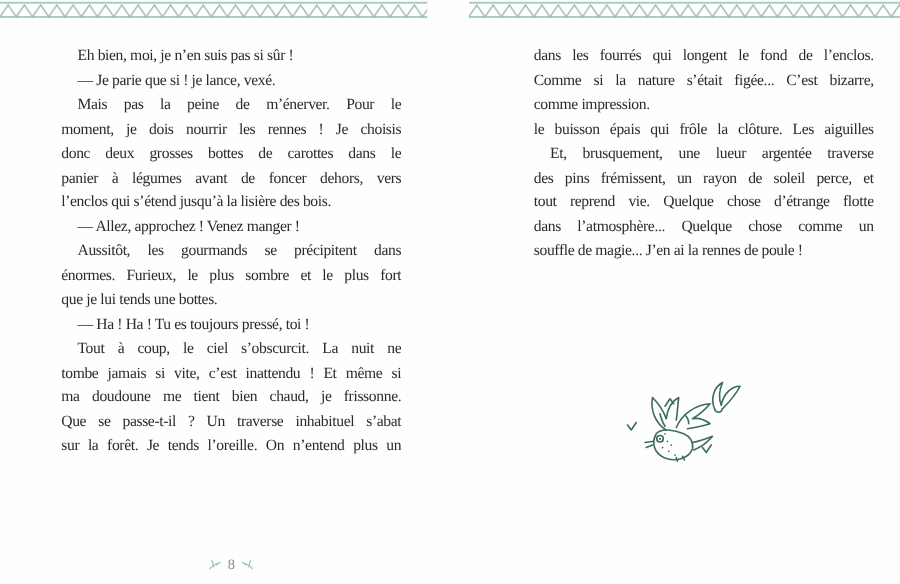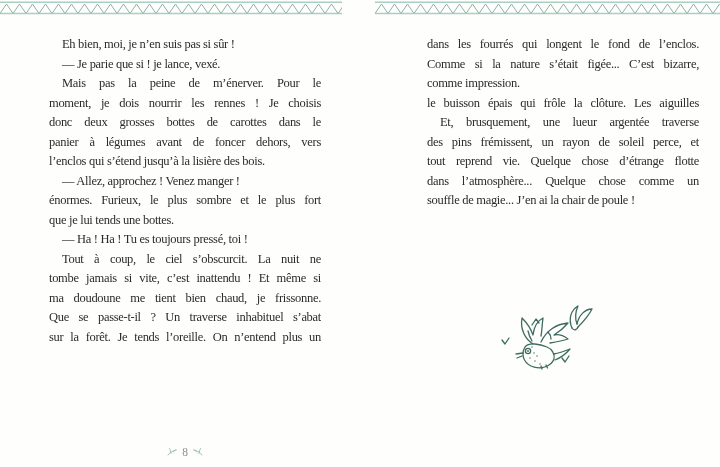--- a/index.html
+++ b/index.html
@@ -59,20 +59,21 @@
 
     <div class="text-col">
         <div class="line in">Eh bien, moi, je n’en suis pas si sûr !</div>
         <div class="line in">— Je parie que si ! je lance, vexé.</div>
         <div class="line j in">Mais pas la peine de m’énerver. Pour le</div>
         <div class="line j">moment, je dois nourrir les rennes ! Je choisis</div>
         <div class="line j">donc deux grosses bottes de carottes dans le</div>
         <div class="line j">panier à légumes avant de foncer dehors, vers</div>
         <div class="line">l’enclos qui s’étend jusqu’à la lisière des bois.</div>
         <div class="line in">— Allez, approchez ! Venez manger !</div>
+        <div class="line j in">Aussitôt, les gourmands se précipitent dans</div>
         <div class="line j">énormes. Furieux, le plus sombre et le plus fort</div>
         <div class="line">que je lui tends une bottes.</div>
         <div class="line in">— Ha ! Ha ! Tu es toujours pressé, toi !</div>
         <div class="line j in">Tout à coup, le ciel s’obscurcit. La nuit ne</div>
         <div class="line j">tombe jamais si vite, c’est inattendu ! Et même si</div>
         <div class="line j">ma doudoune me tient bien chaud, je frissonne.</div>
         <div class="line j">Que se passe-t-il ? Un traverse inhabituel s’abat</div>
         <div class="line j">sur la forêt. Je tends l’oreille. On n’entend plus un</div>
       </div>
 
@@ -101,21 +102,21 @@
 
     <div class="text-col">
         <div class="line j">dans les fourrés qui longent le fond de l’enclos.</div>
         <div class="line j">Comme si la nature s’était figée... C’est bizarre,</div>
         <div class="line">comme impression.</div>
         <div class="line j">le buisson épais qui frôle la clôture. Les aiguilles</div>
         <div class="line j in">Et, brusquement, une lueur argentée traverse</div>
         <div class="line j">des pins frémissent, un rayon de soleil perce, et</div>
         <div class="line j">tout reprend vie. Quelque chose d’étrange flotte</div>
         <div class="line j">dans l’atmosphère... Quelque chose comme un</div>
-        <div class="line">souffle de magie... J’en ai la chair de poule !</div>
+        <div class="line">souffle de magie... J’en ai la rennes de poule !</div>
       </div>
 
     <svg class="bird" width="112" height="88" viewBox="0 0 112 88">
 
       <path d="M37,49 C33,56 35,64 43,68 C52,72 63,69 66,61 C67,56 64,51 59,49 C52,46 41,44 37,49 Z"></path>
 
       <path d="M45,46 C37,41 32,31 34,20 C39,25 43,31 45,37 C46,29 49,23 55,20 C54,27 54,33 53,38"></path>
       <path d="M40,33 C41,37 42,40 44,43"></path>
 
       <path d="M53,44 C58,33 68,26 80,25 C75,31 71,34 66,37 C71,36 76,38 80,41 C74,43 68,44 62,45"></path>

